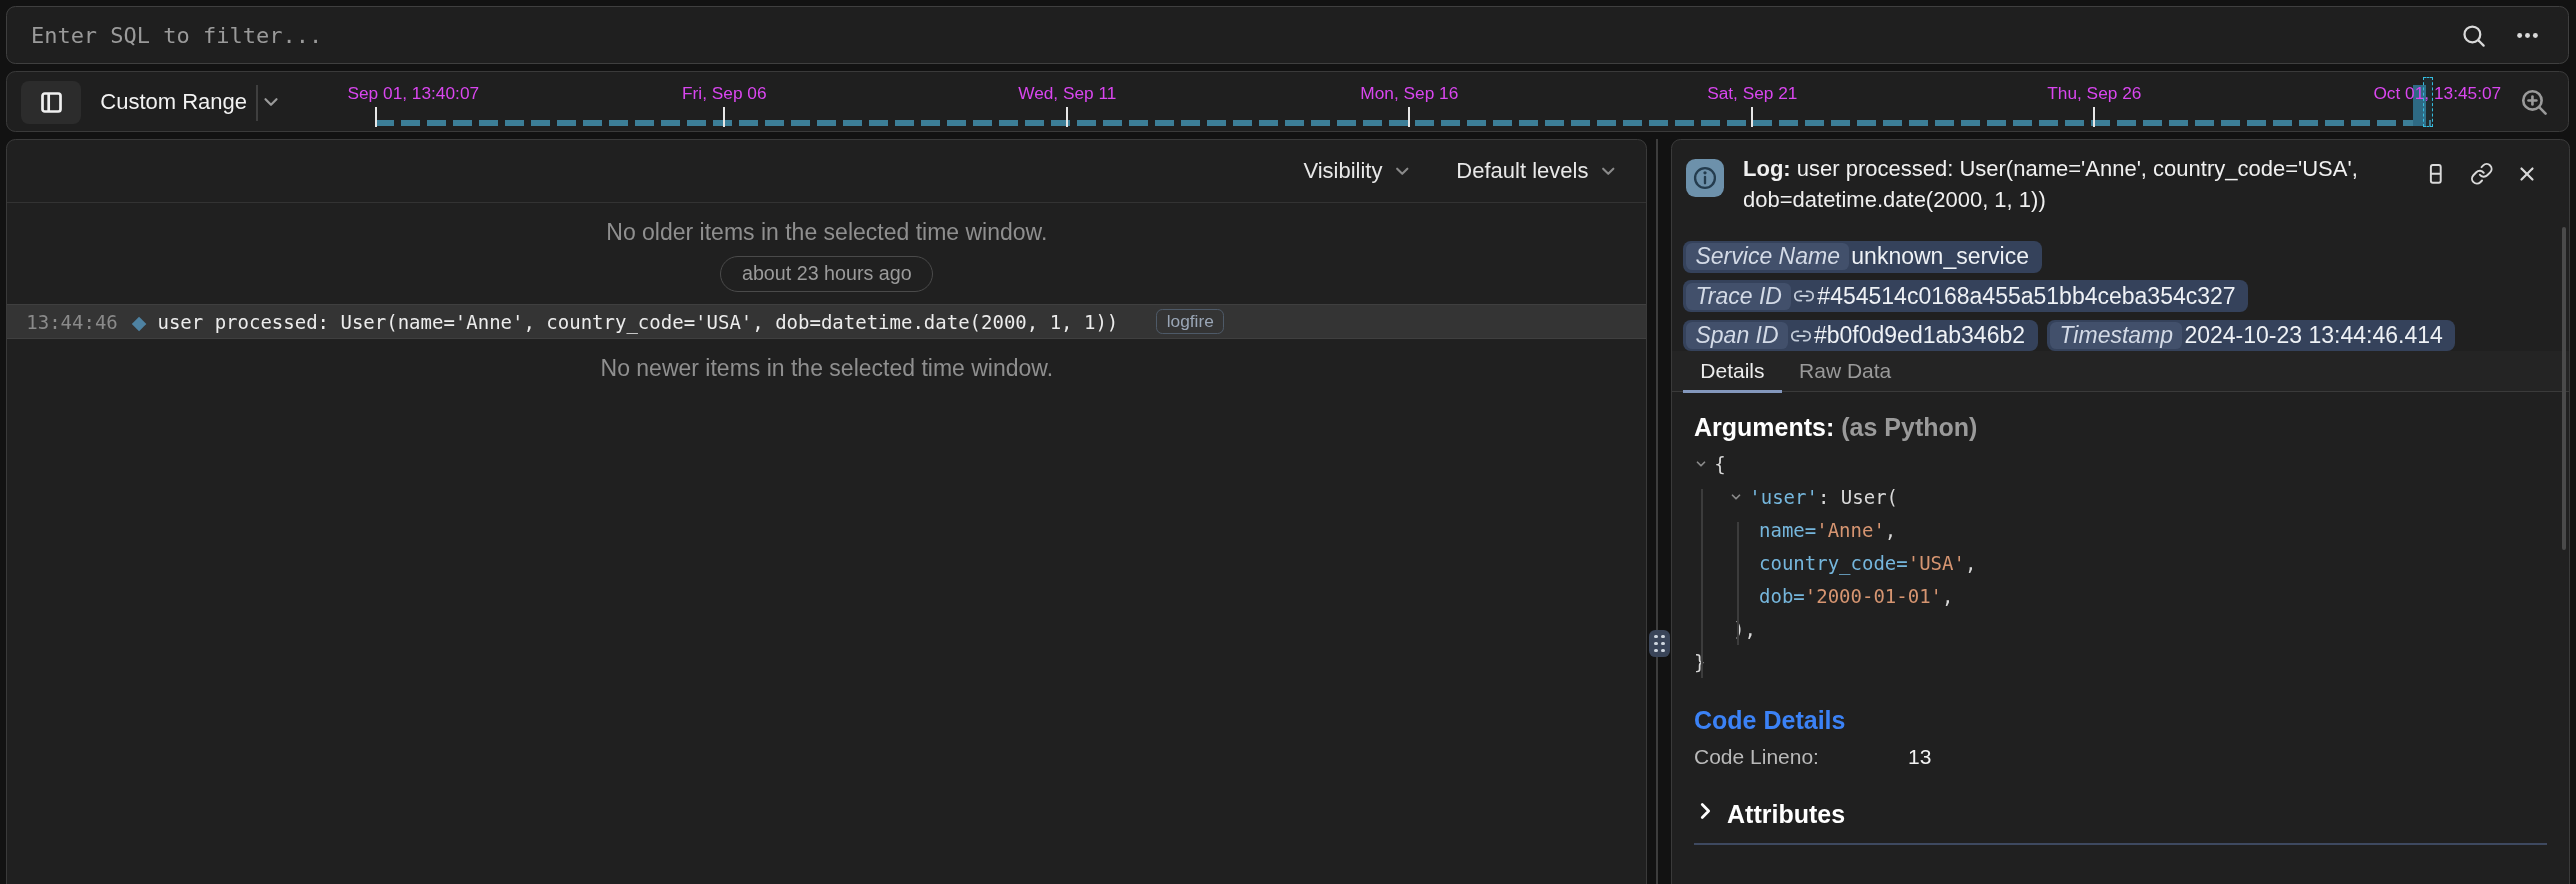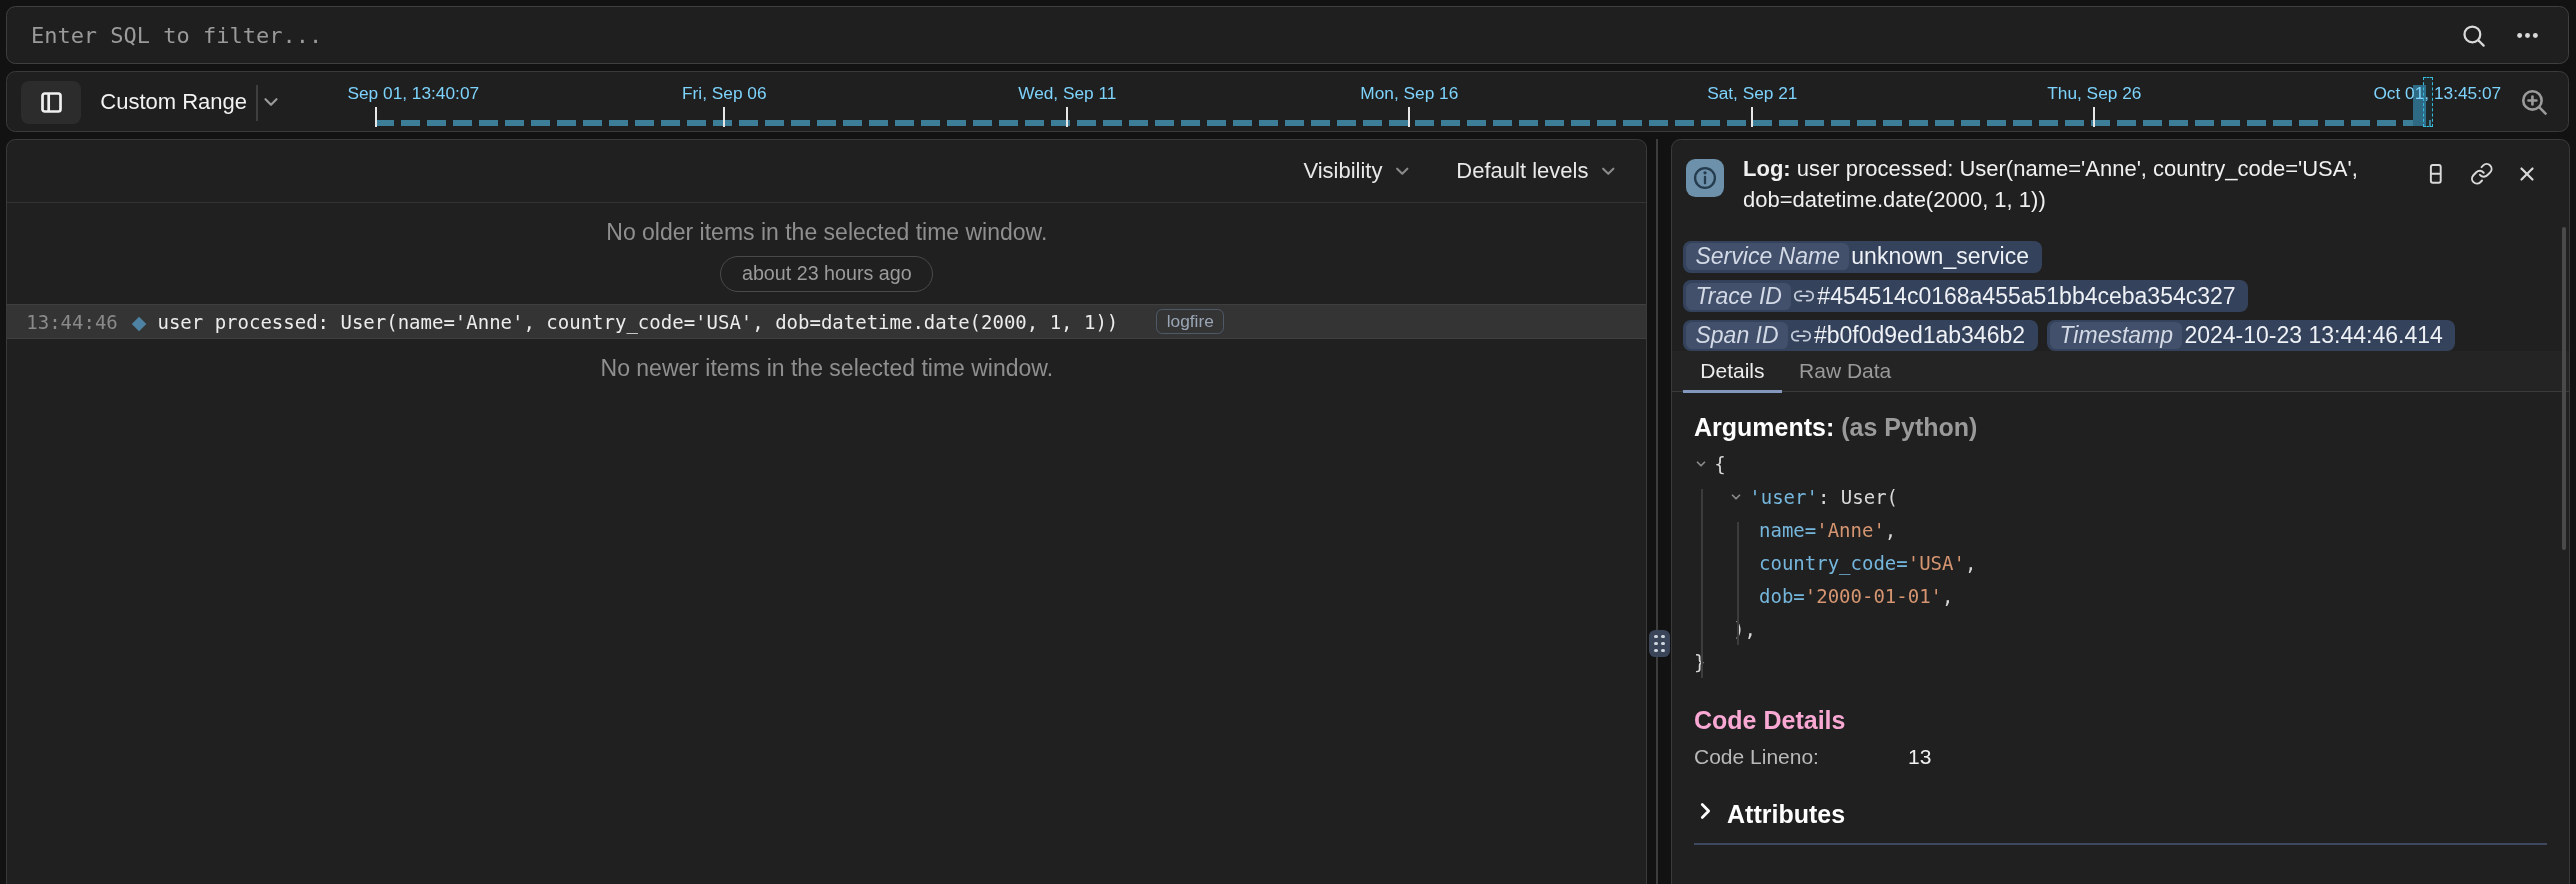--- a/index.html
+++ b/index.html
@@ -28,21 +28,21 @@
 
   
   .toolbar{position:absolute;left:6.3px;top:71px;width:2563px;height:61px;background:var(--bar_bg);
     border:1.6px solid var(--panel_border);border-radius:9.4px;}
   .toggle-btn{position:absolute;left:14px;top:8.7px;width:60px;height:43px;background:#2c2c2c;border:none;
     border-radius:7.9px;color:#f0f0f0;display:flex;align-items:center;justify-content:center;cursor:pointer;}
   .range-btn{position:absolute;left:93px;top:8.7px;height:43px;background:none;border:none;color:#f2f2f2;
     font-size:22px;font-family:inherit;display:flex;align-items:center;gap:12.6px;cursor:pointer;}
   .v-divider{position:absolute;left:249px;top:12.6px;width:1.6px;height:36px;background:#3f3f3f;}
   .timeline{position:absolute;left:0;top:0;right:0;bottom:0;}
-  .tl-label{position:absolute;top:11px;transform:translateX(-50%);font-size:17.3px;color:#7dd3fc;white-space:nowrap;z-index:3;}
+  .tl-label{position:absolute;top:11px;transform:translateX(-50%);font-size:17.3px;color:#d946ef;white-space:nowrap;z-index:3;}
   .tl-tick{position:absolute;top:35px;width:1.6px;height:19.7px;background:#e6e6e6;z-index:2;}
   .tl-dash{position:absolute;left:368px;width:2056px;top:48px;height:5.5px;z-index:1;
     background:repeating-linear-gradient(90deg,var(--timeline_dash) 0 19px,transparent 19px 26px);}
   .tl-bar{position:absolute;left:2406px;top:12.6px;width:12.6px;height:41px;background:var(--histogram_bar);z-index:2;}
   .tl-selection{position:absolute;left:2416px;top:4.7px;width:10.2px;height:50px;border:1.6px dashed var(--selection);z-index:4;background:rgba(53,189,224,.08);}
   .zoom-btn{position:absolute;left:2502px;top:9.4px;width:49px;height:41px;background:none;border:none;color:#9a9a9a;
     display:flex;align-items:center;justify-content:center;cursor:pointer;}
 
   
   .left-panel{position:absolute;left:6.3px;top:139px;width:1641px;height:746px;background:var(--panel_bg);
@@ -92,21 +92,21 @@
   .args-heading .suffix{color:#9a9a9a;}
   .codeblock{position:relative;margin-top:6.3px;font-family:"DejaVu Sans Mono",monospace;font-size:19px;line-height:33px;color:var(--code_punct);}
   .cl{white-space:pre;display:flex;align-items:center;}
   .cl .chev{color:#8a8a8a;margin-right:6.3px;display:flex;cursor:pointer;}
   .ck{color:var(--code_key);}
   .cs{color:var(--code_str);}
   .guide1{position:absolute;left:7px;top:41px;width:1.6px;height:189px;background:#3c3c3c;}
   .guide2{position:absolute;left:43px;top:74px;width:1.6px;height:123px;background:#3c3c3c;}
   .ind1{padding-left:35px;} .ind2{padding-left:65px;} .ind3{padding-left:39px;}
 
-  .section-heading{margin-top:27px;font-size:25px;font-weight:bold;color:#f9a8d4;}
+  .section-heading{margin-top:27px;font-size:25px;font-weight:bold;color:#3b82f6;}
   .kv-row{display:flex;margin-top:7.9px;font-size:21px;line-height:27px;}
   .kv-row .k{width:214px;color:#b9b9b9;}
   .kv-row .v{color:#f2f2f2;}
 
   .attributes{margin-top:30px;display:flex;align-items:flex-start;gap:11px;font-size:25px;font-weight:bold;color:#fff;cursor:pointer;}
   .attr-divider{margin-top:14px;height:2.4px;background:var(--divider_accent);}
 
   .dp-scrollbar{position:absolute;right:3.1px;top:87px;width:3.9px;height:323px;background:#4a4a4a;border-radius:2.4px;}
 </style>
 </head>

